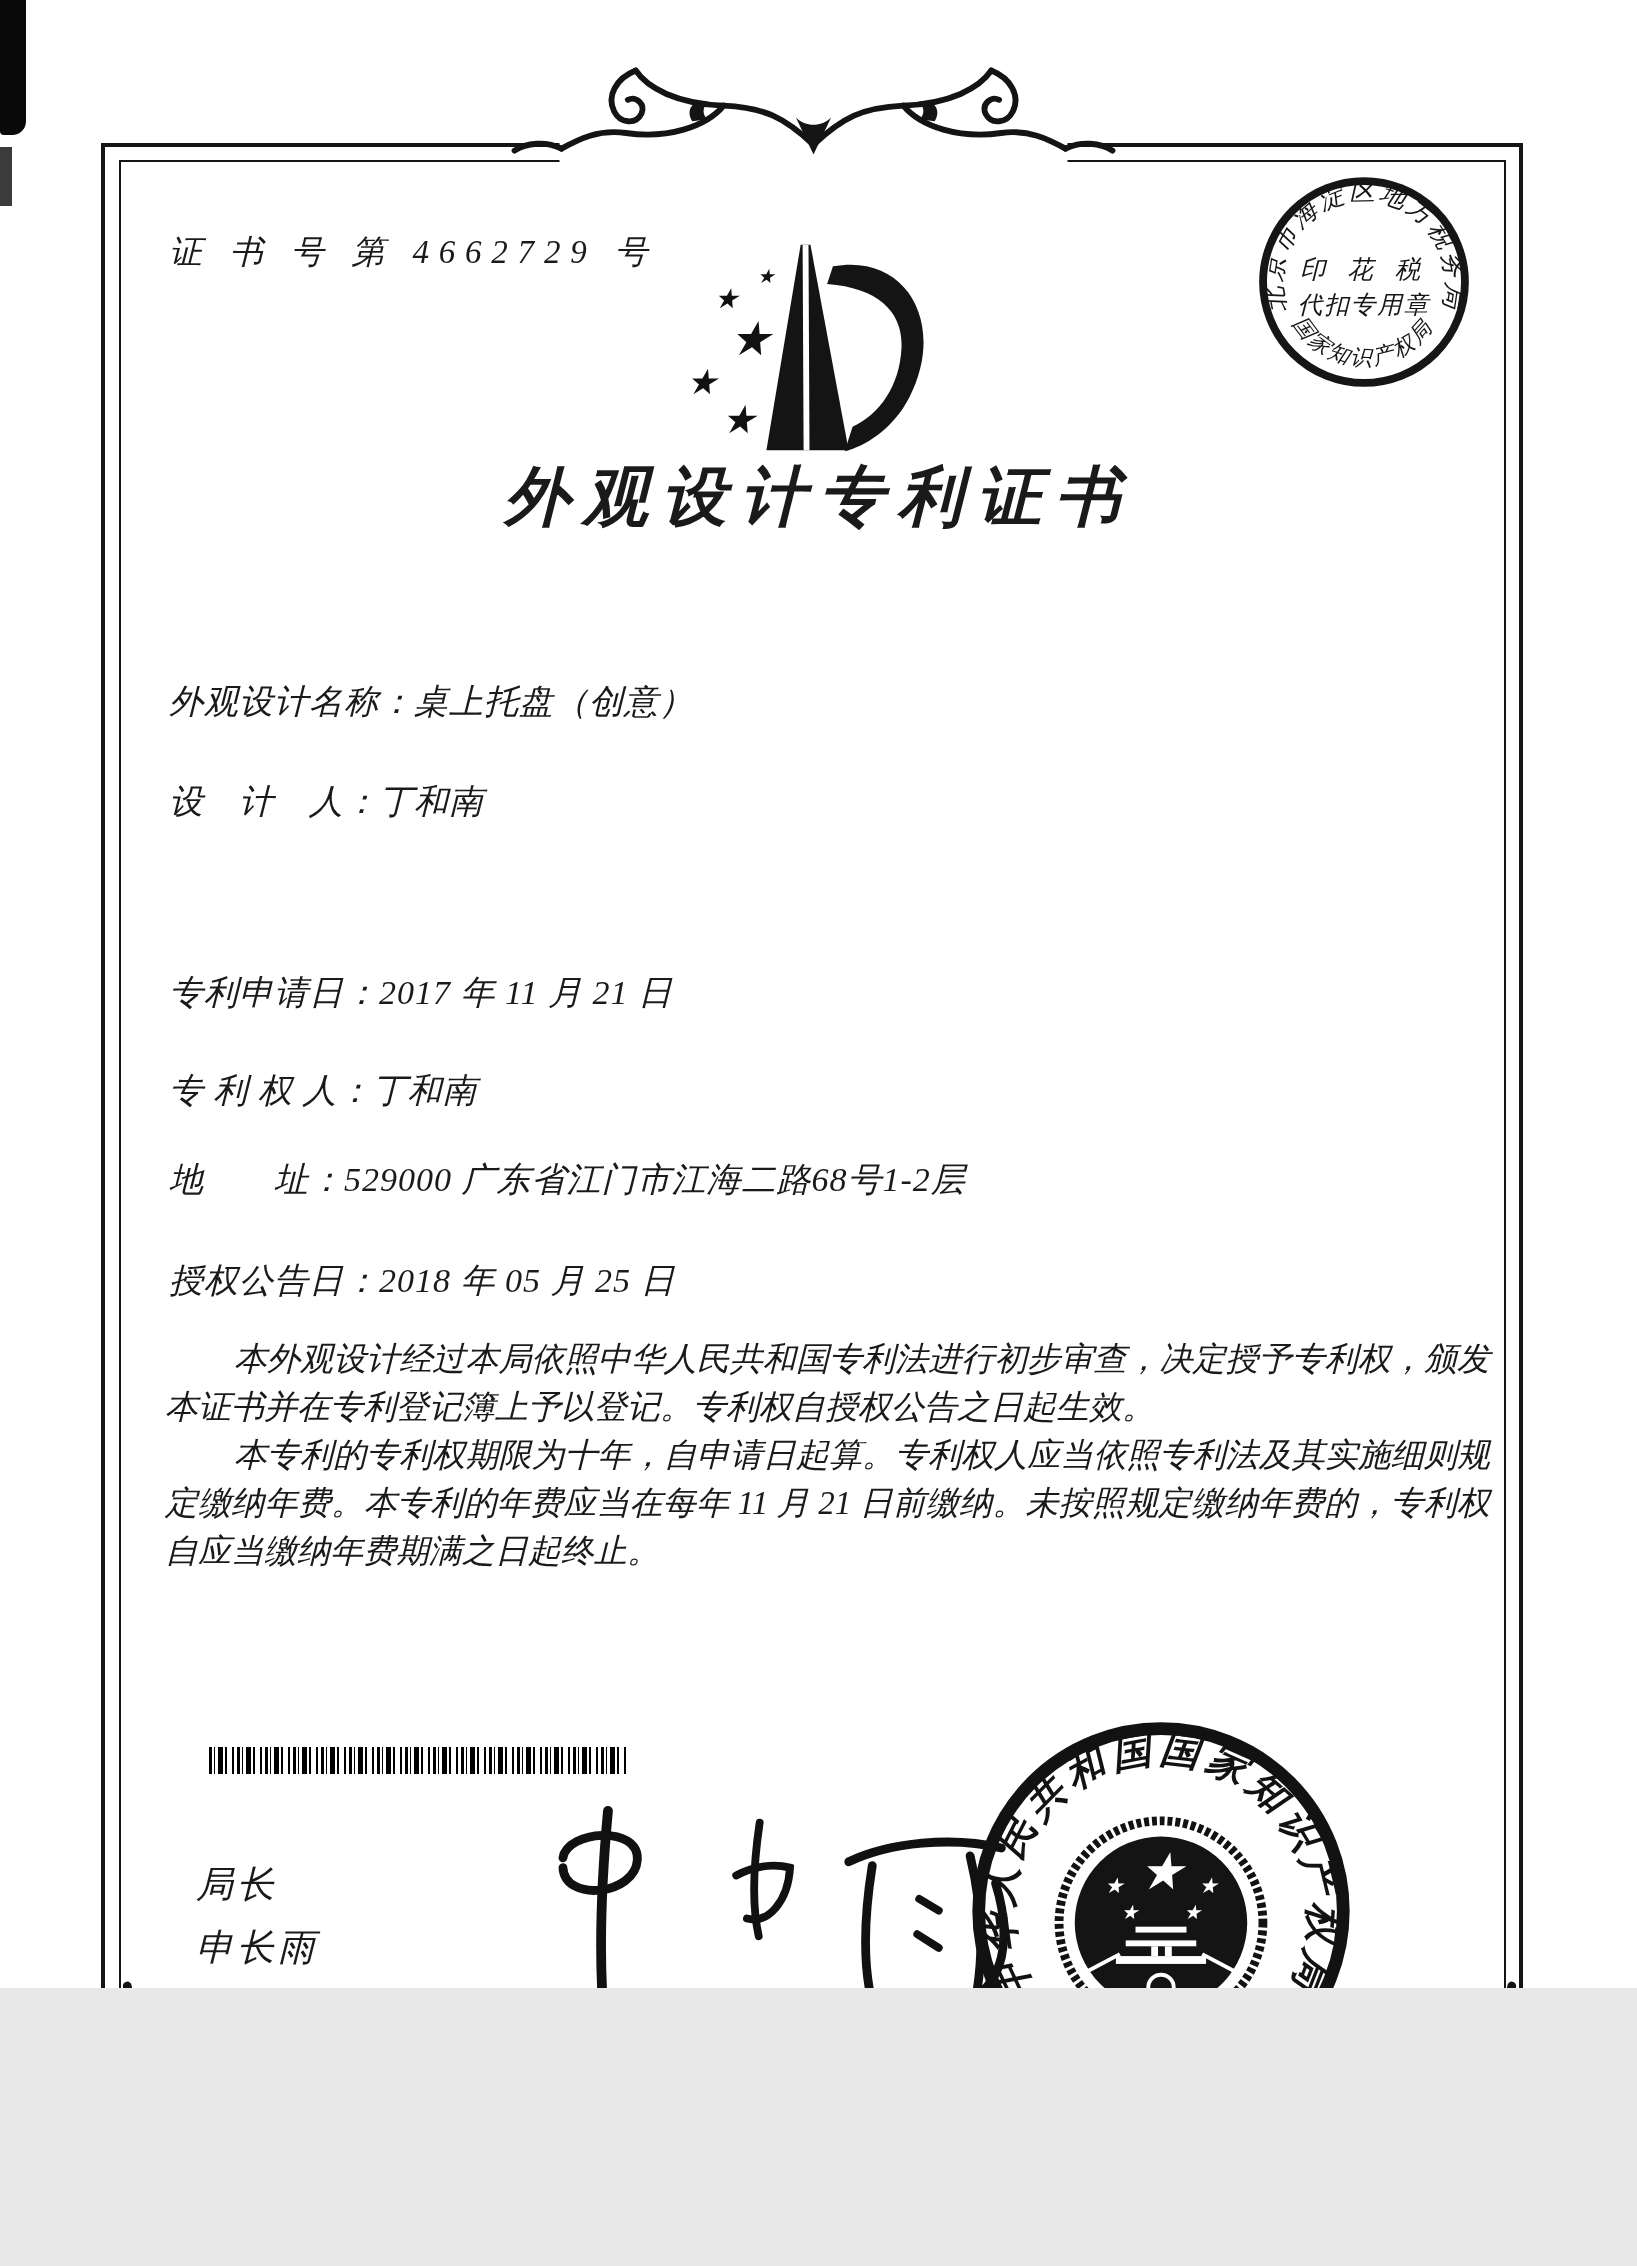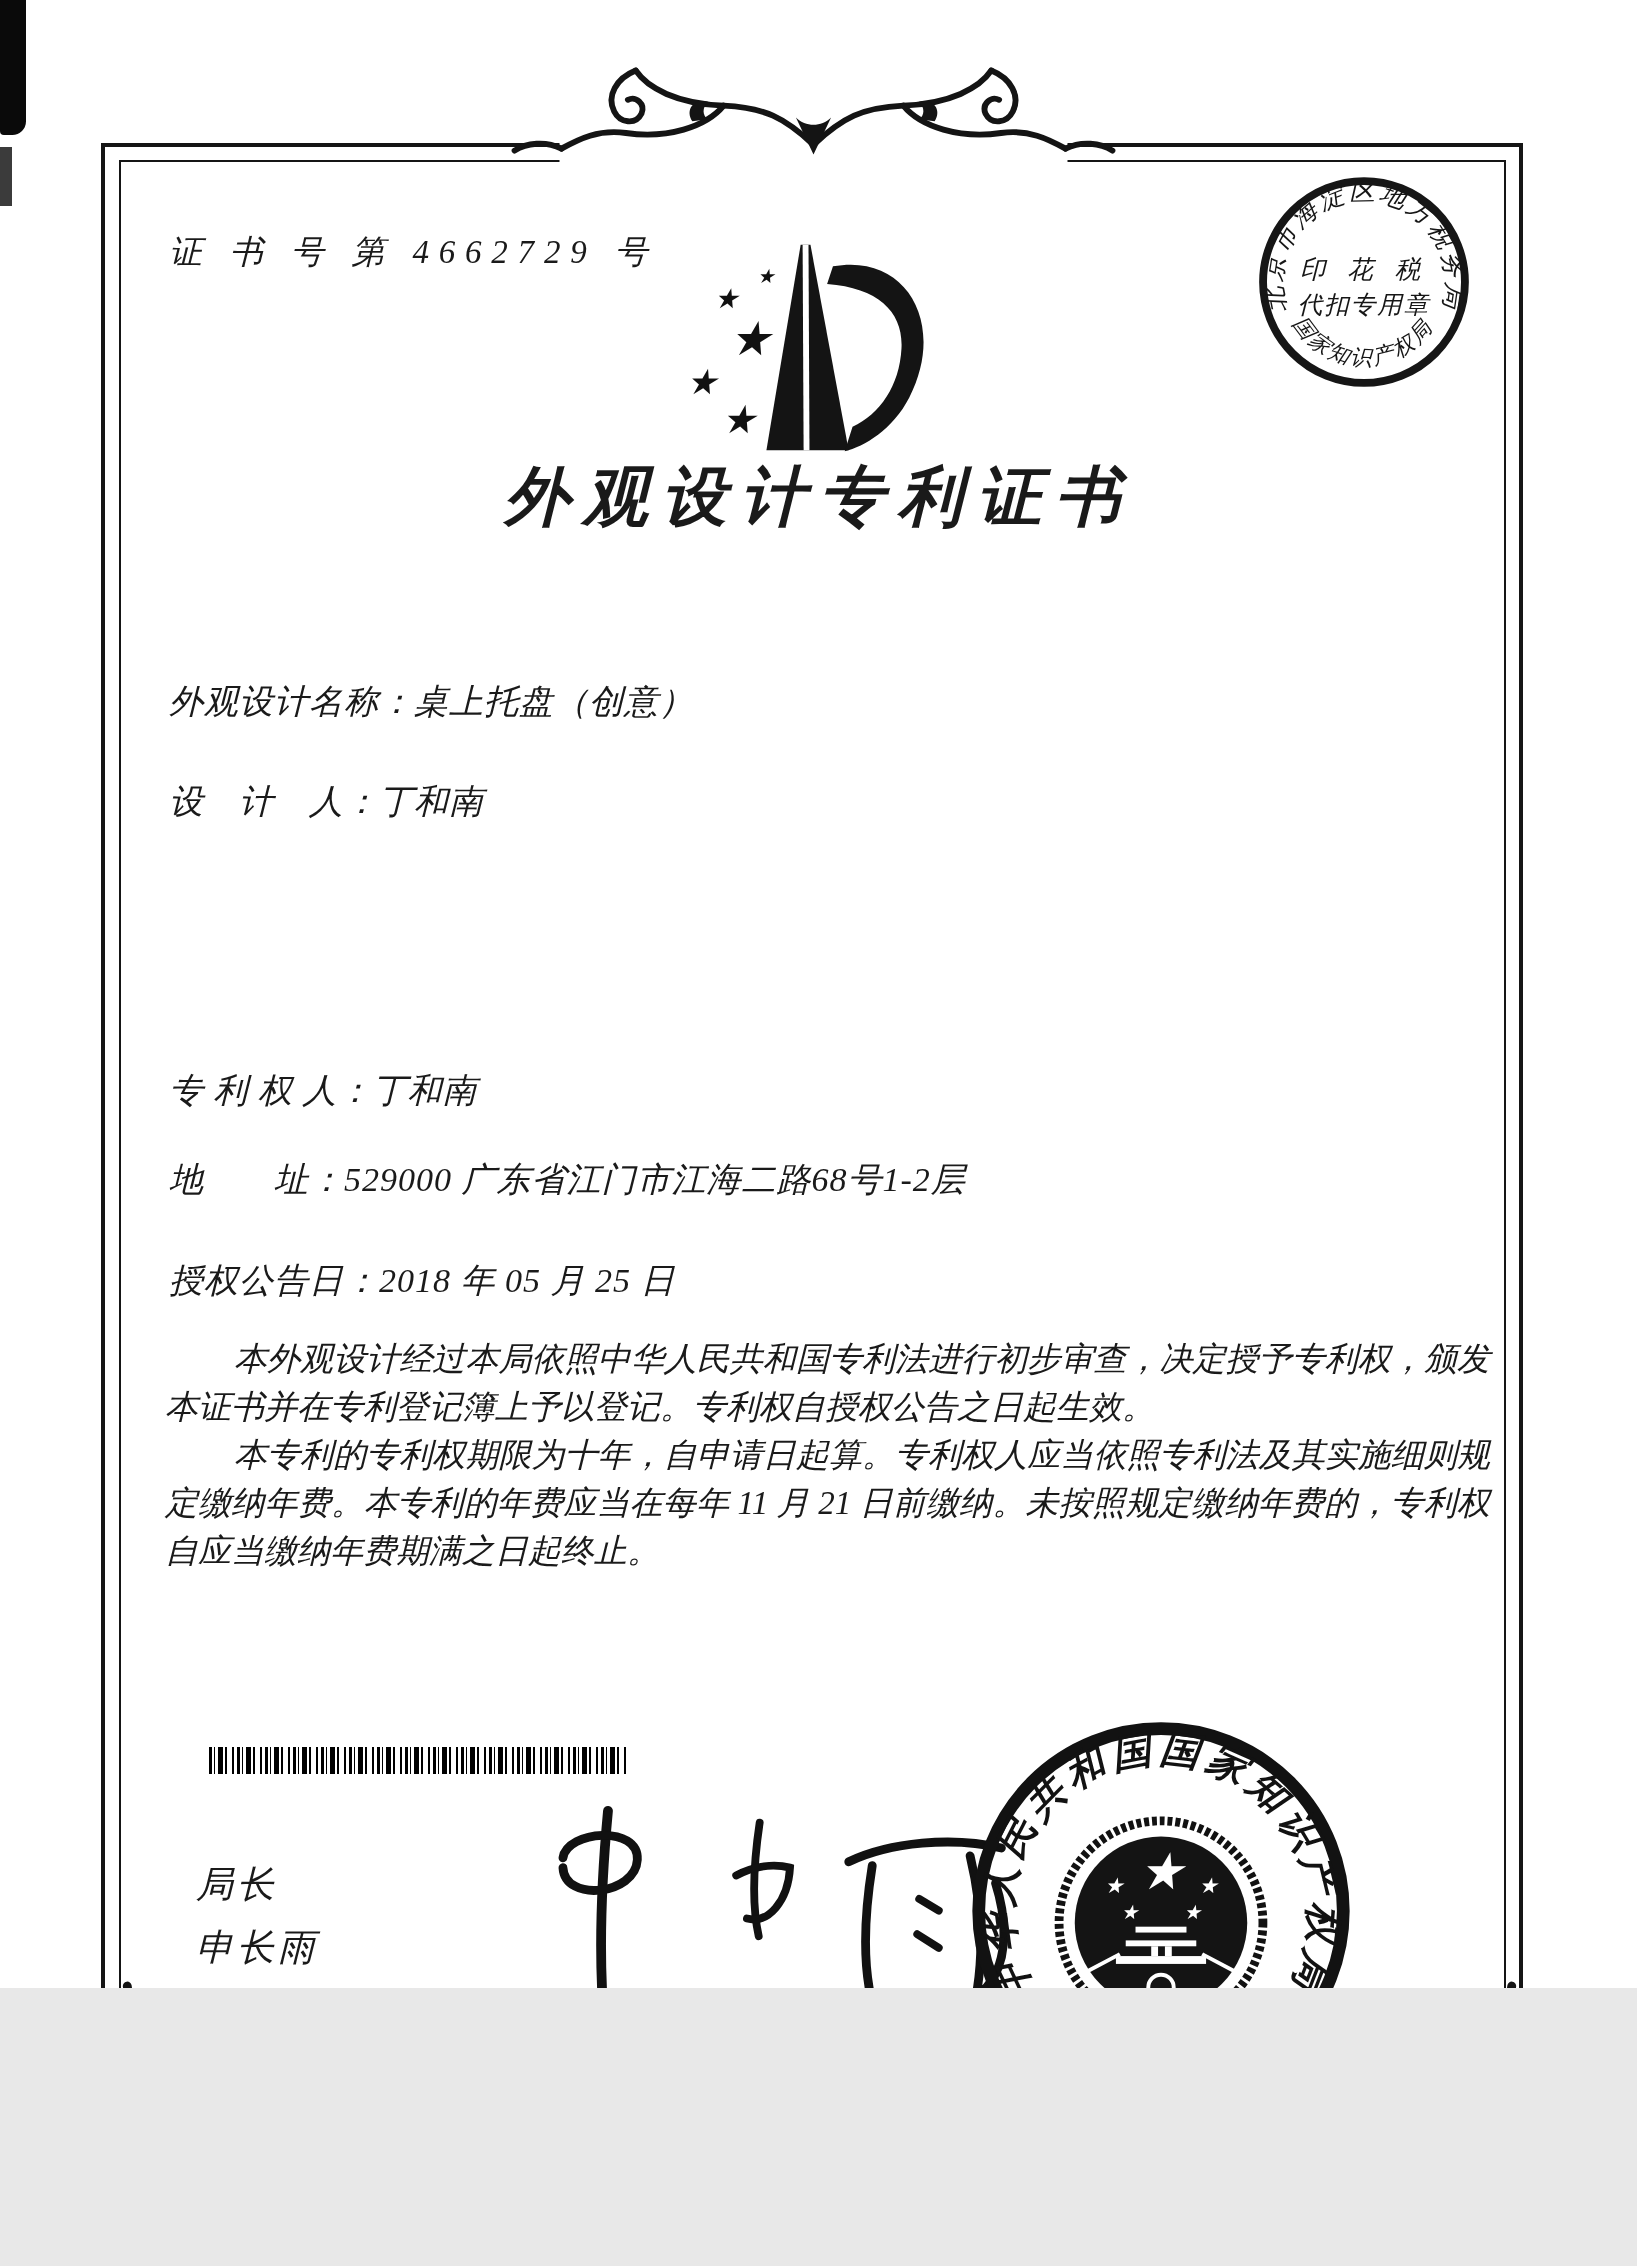--- a/index.html
+++ b/index.html
@@ -117,20 +117,23 @@
   </svg>
 
   <div class="abs" id="title">外观设计专利证书</div>
 
   <div class="abs frow" style="top:679px;">
     <span class="flabel">外观设计名称：</span><span>桌上托盘（创意）</span>
   </div>
   <div class="abs frow" style="top:779px;">
     <span class="flabel">设　计　人：</span><span>丁和南</span>
   </div>
+  <div class="abs frow" style="top:970px;">
+    <span class="flabel">专利申请日：</span><span>2017 年 11 月 21 日</span>
+  </div>
   <div class="abs frow" style="top:1068px;">
     <span class="flabel">专 利 权 人：</span><span>丁和南</span>
   </div>
   <div class="abs frow" style="top:1157px;">
     <span class="flabel">地　　址：</span><span>529000 广东省江门市江海二路68号1-2层</span>
   </div>
   <div class="abs frow" style="top:1258px;">
     <span class="flabel">授权公告日：</span><span>2018 年 05 月 25 日</span>
   </div>
 

